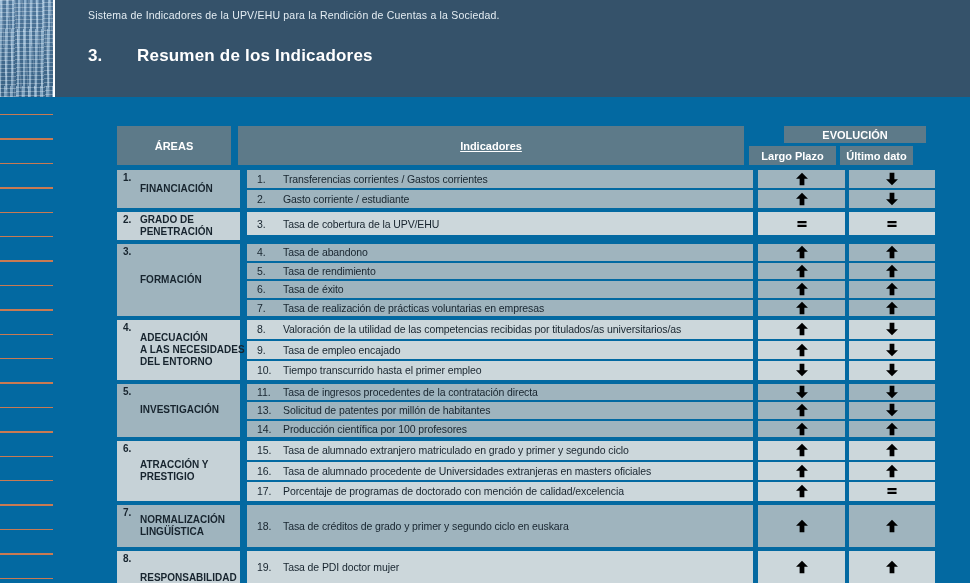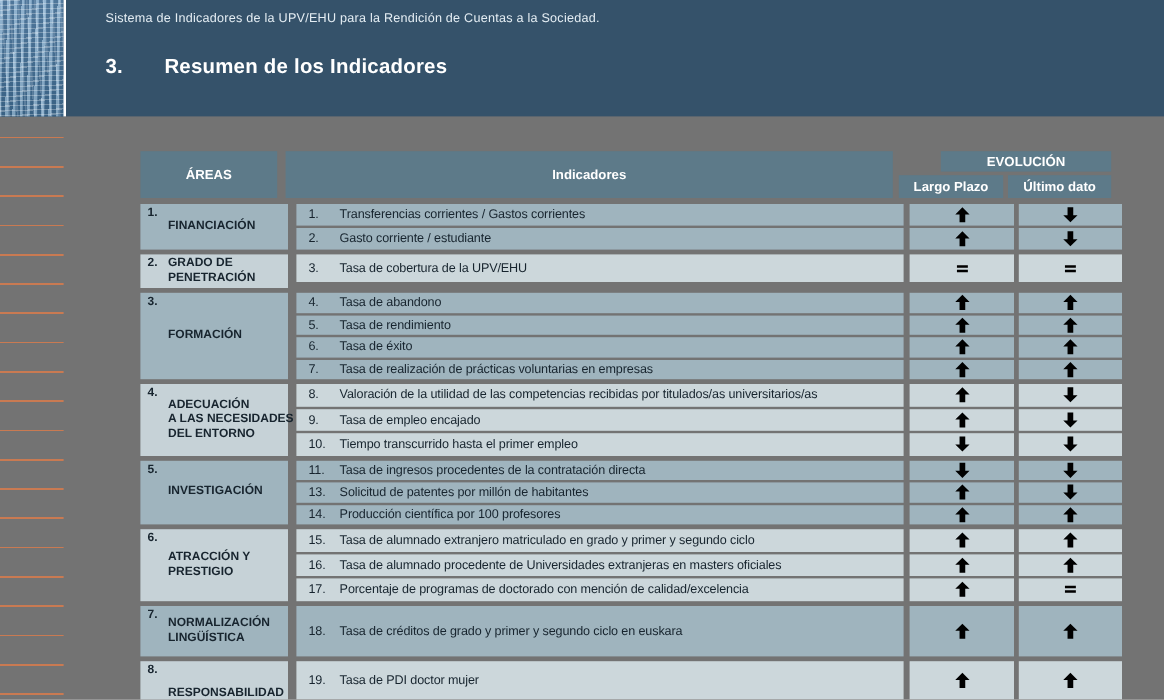--- a/index.html
+++ b/index.html
@@ -2,21 +2,21 @@
 <html style="--c-banner: #35526a; --c-header-cell: #5d7a89; --c-row-dark: #9fb4be; --c-row-light: #ccd7db; --c-area-dark: #9fb4be; --c-area-light: #c6d2d7; --c-text-dark: #17242e; --c-accent-line: #c97a52; --c-arrow: #000000;"><head>
 <meta charset="utf-8">
 <style>
   :root{
     --c-banner:#35526a; --c-header-cell:#5d7a89; --c-row-dark:#9fb4be;
     --c-row-light:#ccd7db; --c-area-dark:#9fb4be; --c-area-light:#c6d2d7;
     --c-text-dark:#17242e; --c-accent-line:#c97a52; --c-arrow:#000000;
   }
   html,body{margin:0;padding:0;}
   body{font-family:"Liberation Sans",sans-serif;background:#fff;}
-  .page{position:relative;width:970px;height:583px;overflow:hidden;background:#737373;}
+  .page{position:relative;width:970px;height:583px;overflow:hidden;background:#0369a1;}
 
   
   .banner{position:absolute;left:0;top:0;width:970px;height:97px;background:var(--c-banner);}
   .texture{position:absolute;left:0;top:0;width:53px;height:97px;border-right:2px solid #fff;
     background:
       repeating-linear-gradient(178deg, rgba(255,255,255,.28) 0 1px, rgba(255,255,255,0) 1px 4px),
       repeating-linear-gradient(91deg, rgba(175,205,230,.55) 0 2px, rgba(35,75,115,.40) 3px 6px),
       repeating-linear-gradient(86deg, rgba(205,225,242,.40) 0 1px, rgba(205,225,242,0) 2px 7px),
       linear-gradient(180deg,#6d94b5,#47708f);}
   .tagline{position:absolute;left:88px;top:9px;font-size:10.5px;letter-spacing:.2px;color:#e4edf3;}
@@ -27,26 +27,26 @@
   
   .redlines{position:absolute;left:0;top:114px;width:53px;height:466px;
     background:repeating-linear-gradient(to bottom,var(--c-accent-line) 0 1.4px,transparent 1.4px 24.4px);}
 
   
   .itable{position:absolute;left:117px;top:126px;width:818px;color:var(--c-text-dark);}
   .thead{display:flex;height:39px;}
   .th{background:var(--c-header-cell);color:#fff;font-weight:bold;font-size:11px;
       display:flex;align-items:center;justify-content:center;text-align:center;}
   .th-areas{width:114px;margin-right:7px;height:39px;}
-  .th-ind{width:506px;margin-right:5px;height:39px;}
+  .th-ind{width:506px;margin-right:5px;height:39px;text-decoration:underline;}
   .evo-block{width:177px;display:flex;flex-direction:column;}
   .th-evo{height:17px;margin-left:35px;}
   .evo-sub{display:flex;margin-top:3px;flex:1;}
   .th-lp{width:87px;height:19px;}
-  .th-ud{width:86px;height:19px;margin-left:4px;}
+  .th-ud{width:73px;height:19px;margin-left:4px;}
 
   .tbody{display:flex;flex-direction:column;margin-top:5px;gap:4px;}
   .group{display:flex;}
   .area-cell{width:123px;margin-right:7px;display:flex;align-items:center;
       padding:2px 2px 2px 6px;box-sizing:border-box;font-weight:bold;font-size:10px;line-height:12px;}
   .group.dark .area-cell{background:var(--c-area-dark);}
   .group.light .area-cell{background:var(--c-area-light);}
   .anum{width:17px;flex:0 0 17px;align-self:flex-start;}
   .alines div{white-space:nowrap;}
   .rowcol{display:flex;flex-direction:column;flex:1;}

